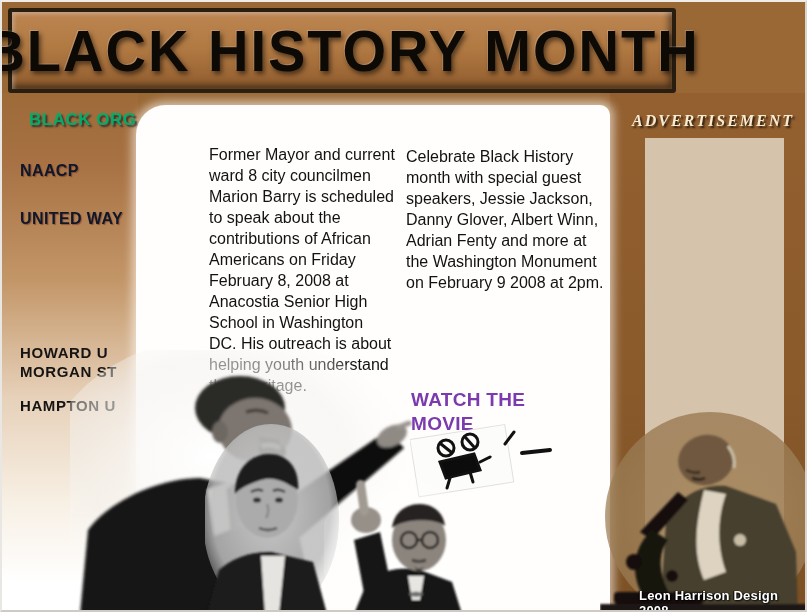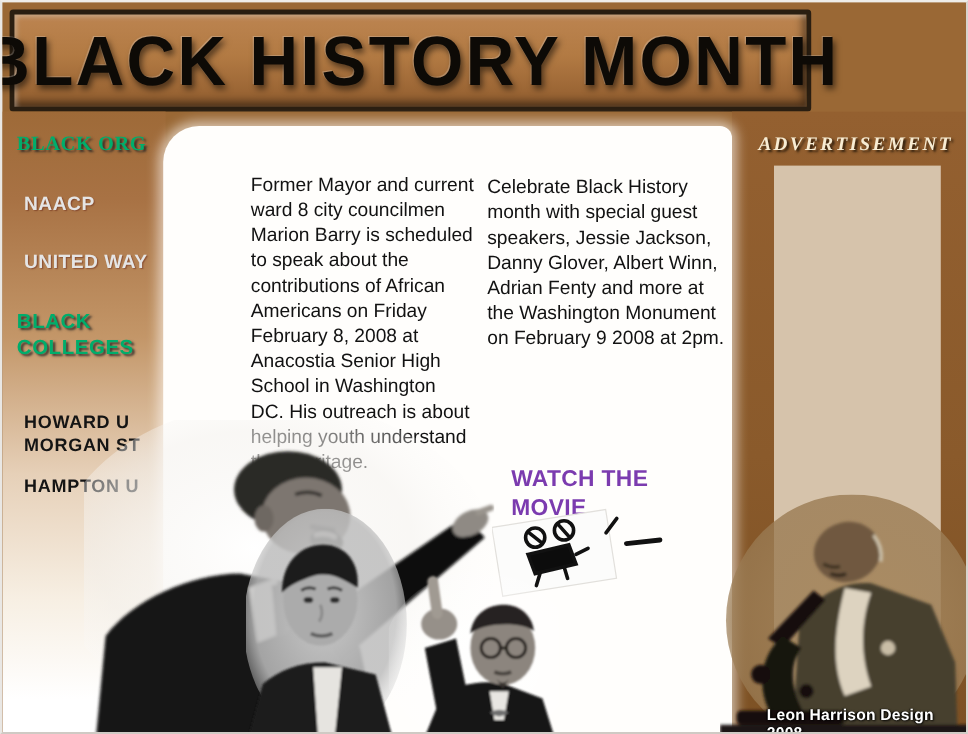--- a/index.html
+++ b/index.html
@@ -16,39 +16,39 @@
   .banner-title { font-size:56px; font-weight:700; letter-spacing:2px; color:#0d0a06;
             transform:scaleY(1.04); white-space:nowrap;
             text-shadow: 2px 3px 5px rgba(0,0,0,.55), -1px -1px 0 rgba(255,255,255,.22); }
 
   
   .sidebar-bg { position:absolute; left:0; top:91px; width:136px; height:521px; z-index:1;
             background:linear-gradient(180deg,#9e6a38 0%,#a87244 14%,#c39668 36%,#e6d0b8 58%,#f7efe3 78%,#ffffff 94%); }
   .side-item { position:absolute; z-index:4; font-weight:700; white-space:nowrap; cursor:pointer; }
   .green-head { color:#00ad6b; font-size:17px; letter-spacing:.5px;
             text-shadow:2px 2px 2px rgba(35,35,35,.85); }
-  .red-link { color:#e5e5e5; font-size:16px; letter-spacing:.4px;
+  .red-link { color:#0f172a; font-size:16px; letter-spacing:.4px;
             text-shadow:1px 1px 1px rgba(90,25,15,.45); }
   .black-link { color:#141414; font-size:15px; letter-spacing:.6px; }
-  #blk-org      { left:12px; top:108px;font-family:Liberation Serif, serif; }
+  #blk-org      { left:27px; top:108px; }
   #naacp        { left:18px; top:160px; }
   #united-way   { left:18px; top:208px; }
   #blk-colleges { left:12px; top:255px; width:95px; white-space:normal; line-height:22px; }
   #howard       { left:18px; top:322px;margin-top:20px; }
   #morgan       { left:18px; top:361px; }
   #hampton      { left:18px; top:395px; }
 
   
   .content-panel { position:absolute; left:134px; top:103px; width:474px; height:509px;
             background:#fffefc; border-radius:30px 10px 0 0; z-index:2;
             box-shadow:0 0 10px 4px rgba(255,252,246,.6); }
   .article { position:absolute; z-index:4; color:#121212; font-size:16px; line-height:21px; }
   #article-1 { left:207px; top:142px; width:186px; }
   #article-2 { left:404px; top:144px; width:202px; }
-  .watch-movie { position:absolute; left:424px; top:386px; width:132px; z-index:4; cursor:pointer; }
+  .watch-movie { position:absolute; left:409px; top:386px; width:132px; z-index:4; cursor:pointer; }
   .watch-label { color:#7b3baf; font-weight:700; font-size:19px; line-height:24px; letter-spacing:.3px; }
   .projector { position:absolute; left:408px; top:420px; width:150px; height:80px; z-index:4; }
 
   
   .right-col { position:absolute; left:608px; top:91px; width:199px; height:521px; z-index:1;
             background:linear-gradient(180deg,#946030 0%,#8a5a2b 55%,#7c5124 100%); }
   .ad-heading { position:absolute; left:630px; top:110px; width:162px; z-index:4; text-align:center;
             font-family:Liberation Serif, serif; font-style:italic; font-weight:700;
             font-size:16px; letter-spacing:2px; color:#f7ecd3;
             text-shadow:2px 2px 2px #2c1c0b; }
@@ -70,21 +70,20 @@
 <div class="page">
 
   <div class="banner">
     <div class="banner-title">BLACK HISTORY MONTH</div>
   </div>
 
   <div class="sidebar-bg"></div>
   <div id="blk-org" class="side-item green-head">BLACK ORG</div>
   <div id="naacp" class="side-item red-link">NAACP</div>
   <div id="united-way" class="side-item red-link">UNITED WAY</div>
-  <div id="blk-colleges" class="side-item green-head">BLACK COLLEGES</div>
   <div id="howard" class="side-item black-link">HOWARD U</div>
   <div id="morgan" class="side-item black-link">MORGAN ST</div>
   <div id="hampton" class="side-item black-link">HAMPTON U</div>
 
   <div class="content-panel"></div>
   <p id="article-1" class="article">Former Mayor and current ward 8 city councilmen Marion Barry is scheduled to speak about the contributions of African Americans on Friday February 8, 2008 at Anacostia Senior High School in Washington DC.  His outreach is about helping youth understand their heritage.</p>
   <p id="article-2" class="article">Celebrate Black History month with special guest speakers, Jessie Jackson, Danny Glover, Albert Winn, Adrian Fenty and more at the Washington Monument on February 9 2008 at 2pm.</p>
 
   <div class="watch-movie">
     <div class="watch-label">WATCH THE MOVIE</div>

